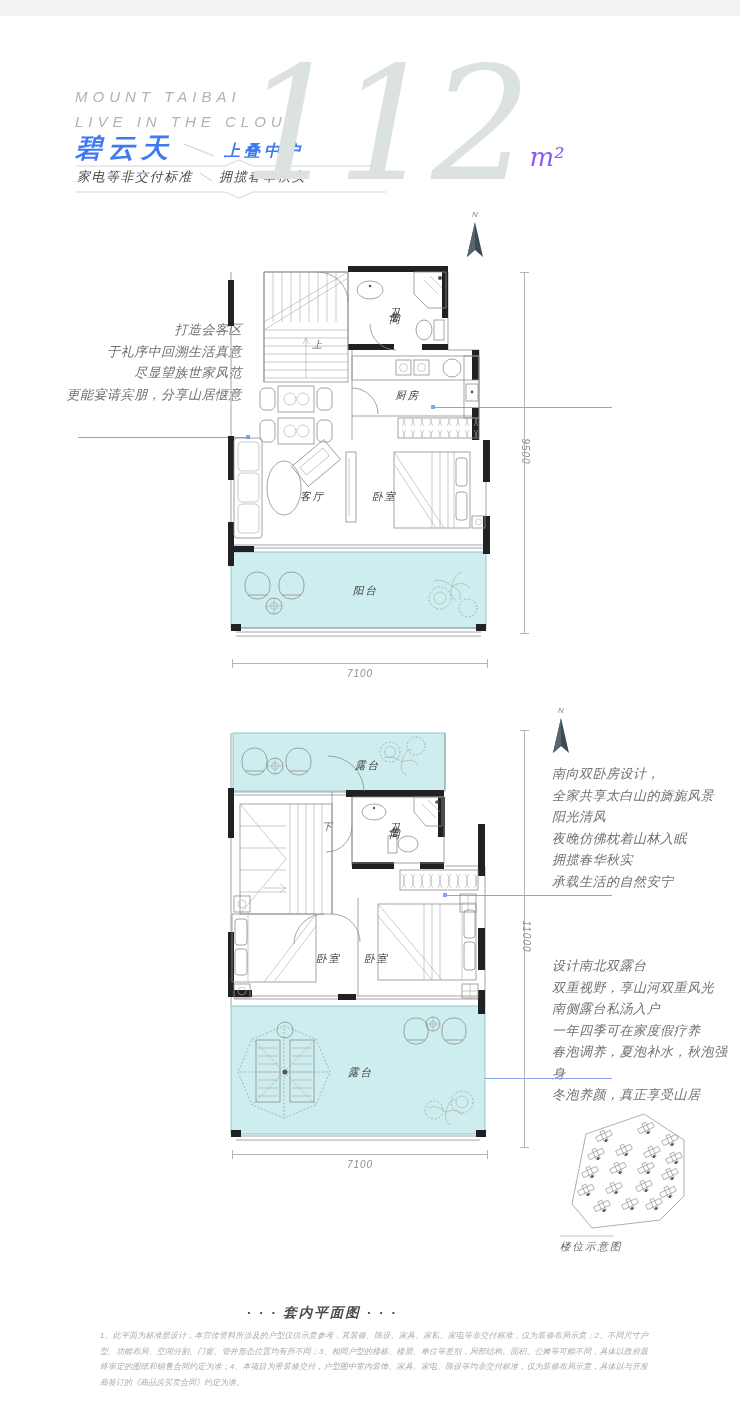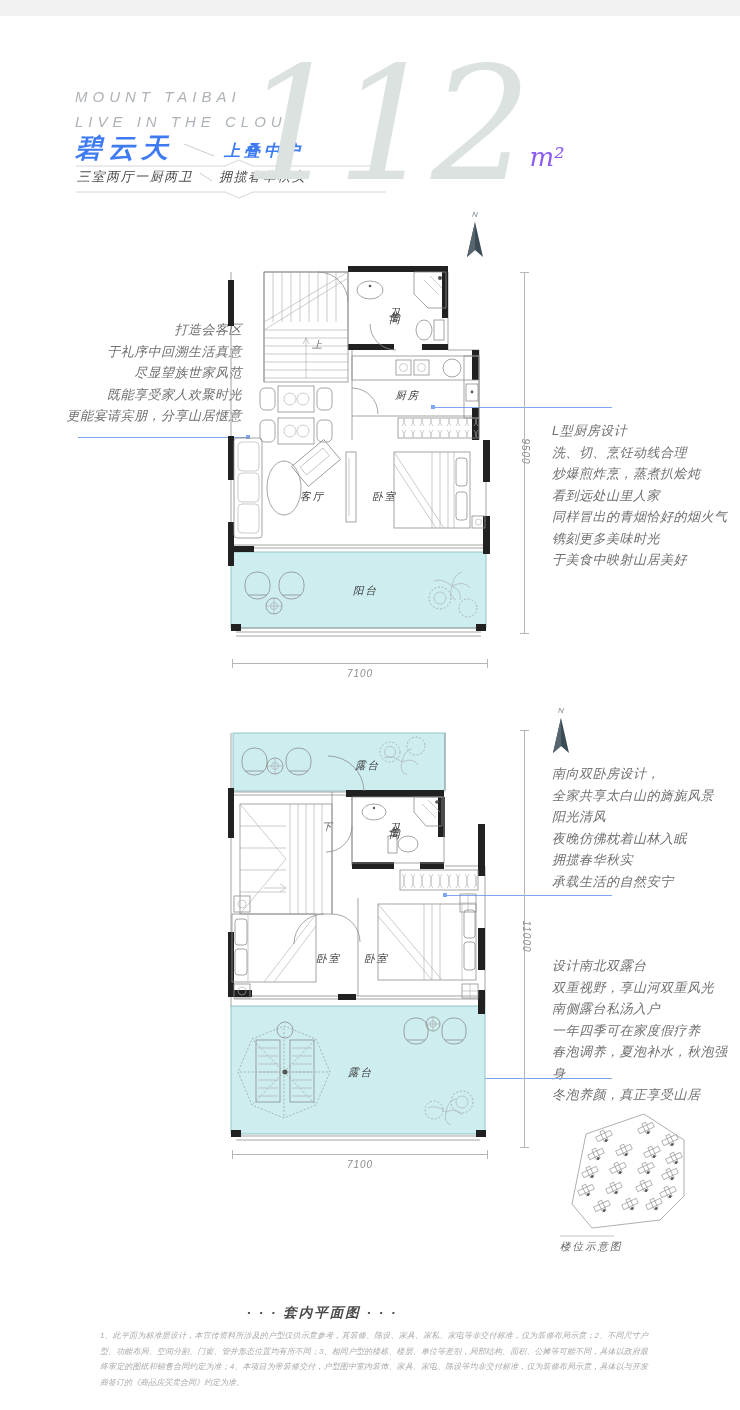--- a/index.html
+++ b/index.html
@@ -60,53 +60,43 @@
       <line x1="4" y1="2" x2="34" y2="14" class="tl2"></line>
     </svg>
     <span class="unit-type" style="padding-bottom:4px;">上叠中户</span>
   </div>
 
   <svg class="abs" style="left:75px;top:142px;" width="312" height="12">
     <path d="M1,8 H150 L164,2 L178,8 H311" class="hdr-div"></path>
   </svg>
 
   <div class="abs" style="left:77px;top:152px;display:flex;align-items:center;">
-    <span class="spec">三室两厅一厨两卫</span>
+    <span class="spec">家电等非交付标准</span>
     <svg width="18" height="12" style="margin:0 4px;">
       <line x1="3" y1="2" x2="15" y2="10" class="tl2"></line>
     </svg>
     <span class="spec">拥揽春华秋实</span>
   </div>
 
   <svg class="abs" style="left:75px;top:172px;" width="312" height="12">
     <path d="M1,4 H150 L164,10 L178,4 H311" class="hdr-div"></path>
   </svg>
 
   <div class="abs" style="left:242px;top:44px;display:flex;align-items:flex-end;">
     <span class="bignum">112</span>
     <span class="bignum-unit" style="margin:0 0 18px 4px;">m²</span>
   </div>
 
   <div class="abs ann right" style="left:30px;top:303px;width:212px;">
     <div>打造会客区</div>
     <div>于礼序中回溯生活真意</div>
     <div>尽显望族世家风范</div>
-    <div>既能享受家人欢聚时光</div>
     <div>更能宴请宾朋，分享山居惬意</div>
   </div>
 
-  <div class="abs ann" style="left:552px;top:404px;width:180px;">
-    <div>L型厨房设计</div>
-    <div>洗、切、烹饪动线合理</div>
-    <div>炒爆煎炸烹，蒸煮扒烩炖</div>
-    <div>看到远处山里人家</div>
-    <div>同样冒出的青烟恰好的烟火气</div>
-    <div>镌刻更多美味时光</div>
-    <div>于美食中映射山居美好</div>
-  </div>
 
   <div class="abs ann" style="left:552px;top:747px;width:185px;">
     <div>南向双卧房设计，</div>
     <div>全家共享太白山的旖旎风景</div>
     <div>阳光清风</div>
     <div>夜晚仿佛枕着山林入眠</div>
     <div>拥揽春华秋实</div>
     <div>承载生活的自然安宁</div>
   </div>
 

